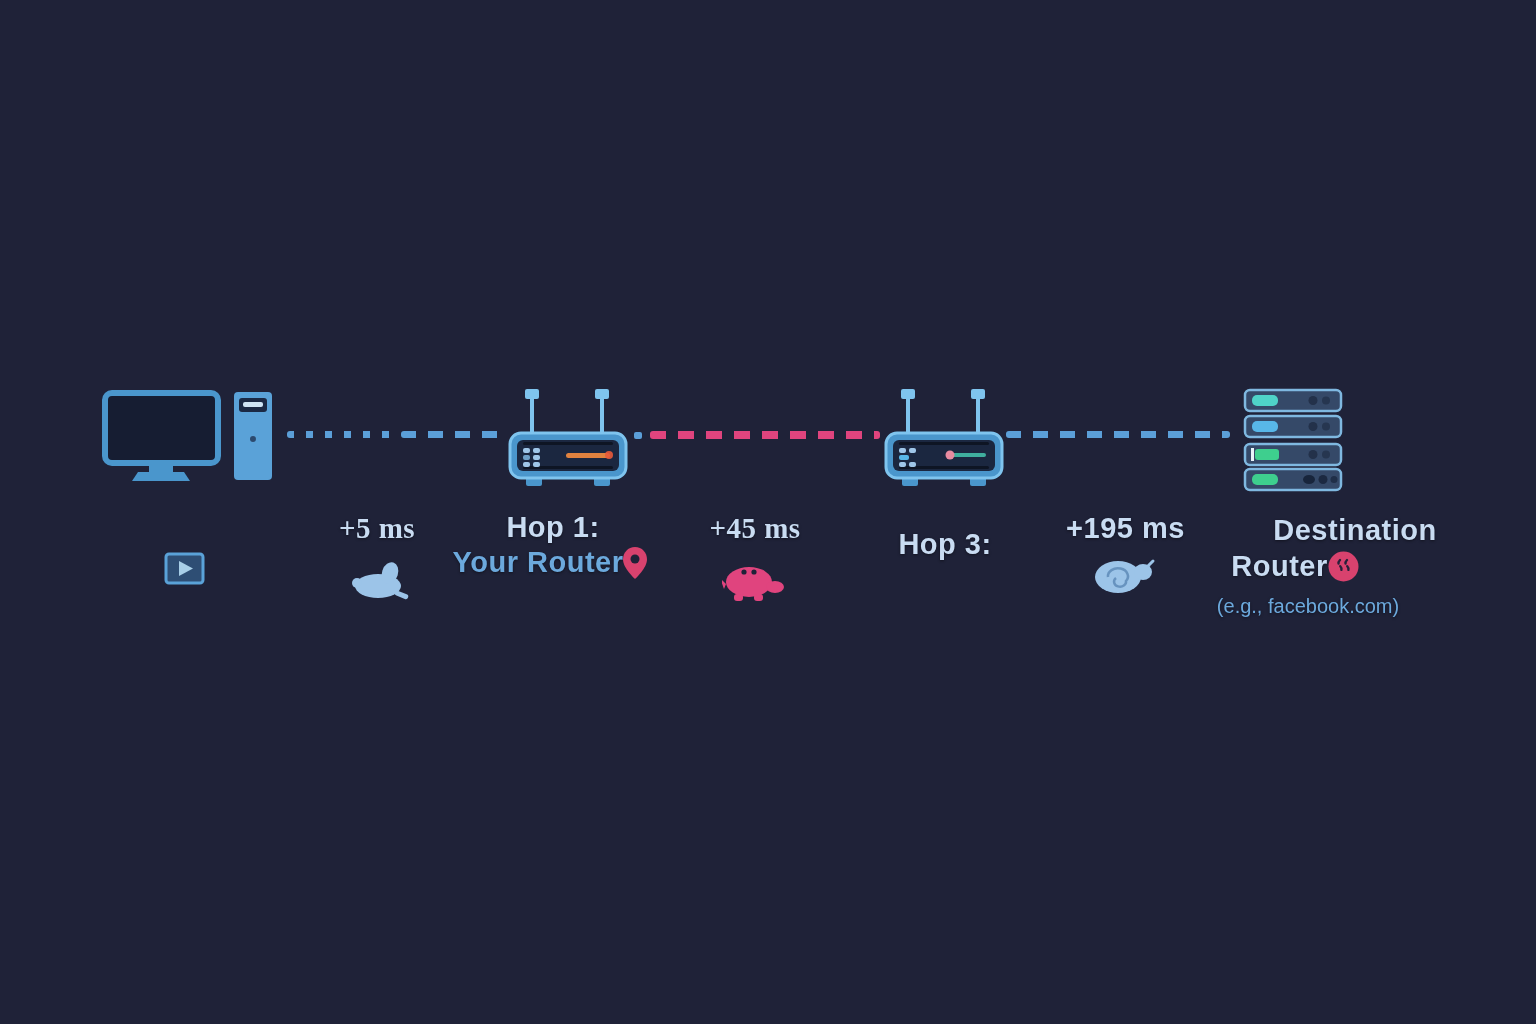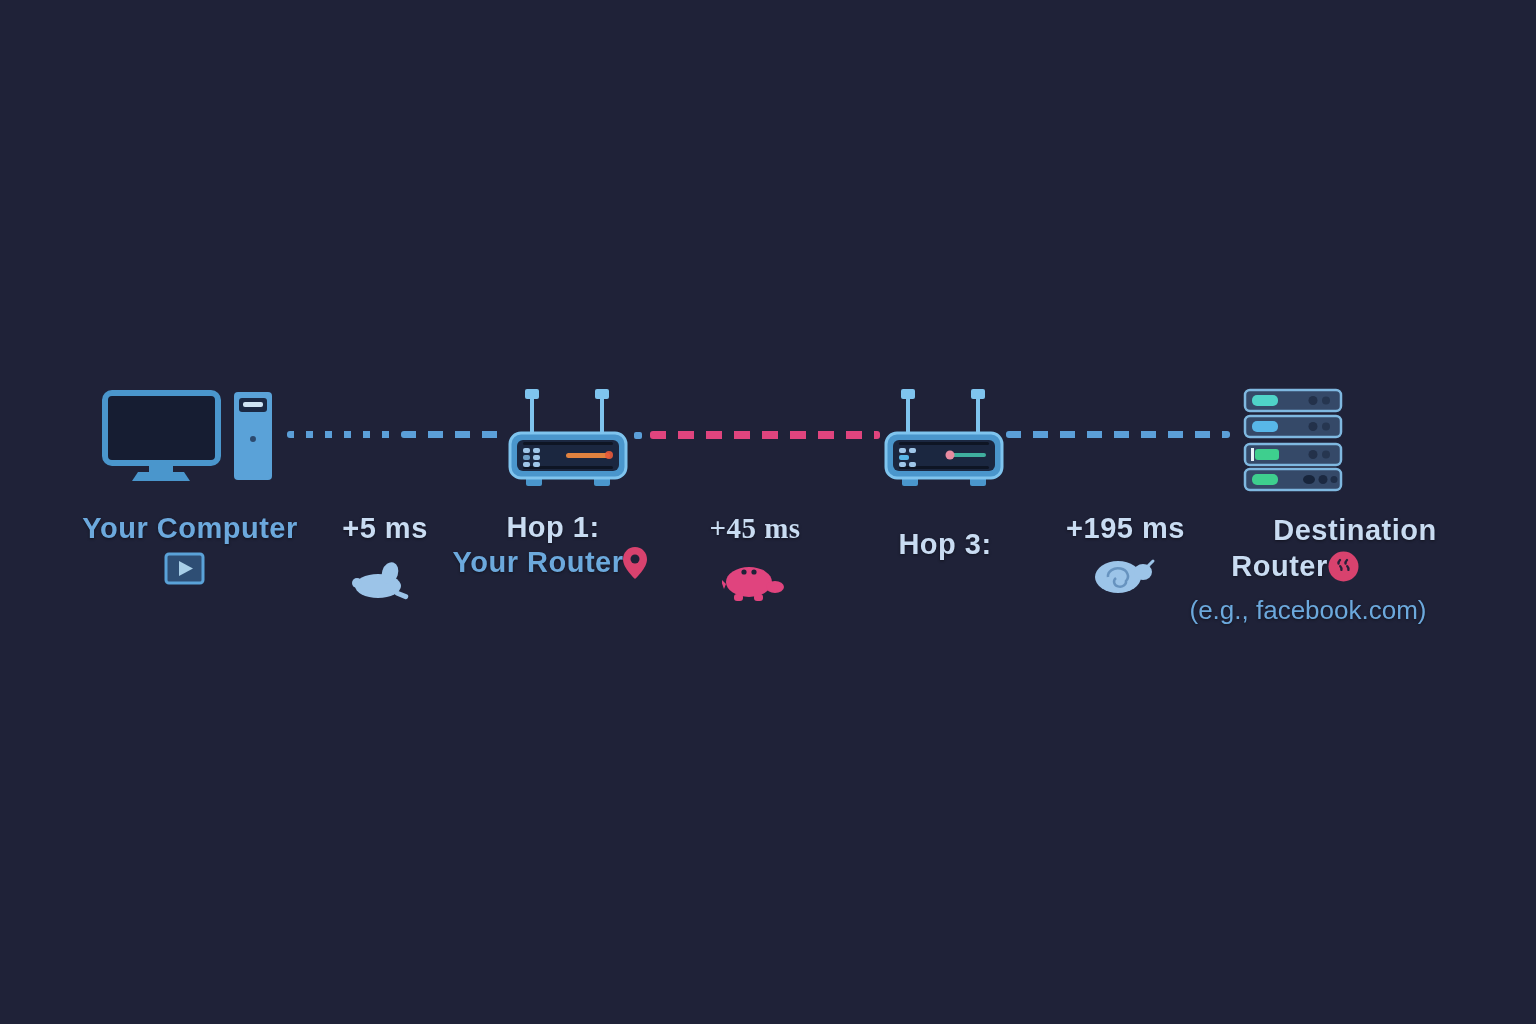--- a/index.html
+++ b/index.html
@@ -38,21 +38,21 @@
   .lbl.light { color:var(--label-light); }
   .sub-row {
     position:absolute;
     display:flex;
     align-items:center;
     justify-content:center;
   }
   .caption {
     position:absolute;
     text-align:center;
-    font-size:26px;
+    font-size:20px;
     font-weight:400;
     color:var(--label-blue);
     text-shadow:0 1px 3px rgba(0,0,0,.45);
   }
   .dot-seg {
     position:absolute; height:7px; border-radius:3px;
     background:repeating-linear-gradient(90deg, var(--line-blue) 0 7px, transparent 7px 19px);
   }
   .dash-seg-blue {
     position:absolute; height:7px; border-radius:3px;
@@ -75,31 +75,30 @@
   <svg class="abs" style="left:100px; top:390px;" width="178" height="95" viewBox="0 0 178 95">
     <rect x="5" y="3" width="113" height="70" rx="7" fill="#161d32" stroke="var(--device-blue)" stroke-width="6"></rect>
     <rect x="49" y="73" width="24" height="9" fill="var(--device-blue)"></rect>
     <path d="M38 82 L84 82 L90 91 L32 91 Z" fill="var(--device-blue)"></path>
     <rect x="134" y="2" width="38" height="88" rx="4" fill="#5aa2d8"></rect>
     <rect x="139" y="8" width="28" height="14" rx="3" fill="#1b2944"></rect>
     <rect x="143" y="12" width="20" height="5" rx="2" fill="#cfe4f4"></rect>
     <circle cx="153" cy="49" r="3" fill="#2c4a6e"></circle>
   </svg>
 
-  <div class="lbl blue" style="left:60px; top:512px; width:260px;">Your Computer</div>
 
   <svg class="abs" style="left:164px; top:552px;" width="41" height="33" viewBox="0 0 41 33">
     <rect x="2" y="2" width="37" height="29" rx="3" fill="#2e4e74" stroke="#5aa2d8" stroke-width="3"></rect>
     <path d="M15 9 L29 16.5 L15 24 Z" fill="#a8cfe8"></path>
   </svg>
 
   <div class="dot-seg" style="left:287px; top:431px; width:112px;"></div>
   <div class="dash-seg-blue" style="left:401px; top:431px; width:104px;"></div>
 
-  <div class="lbl light" style="left:320px; top:512px; width:130px;">+5 ms</div>
+  <div class="lbl light" style="left:312px; top:512px; width:130px;font-family:Liberation Serif, serif;">+5 ms</div>
 
   <svg class="abs" style="left:352px; top:560px;" width="62" height="42" viewBox="0 0 62 42">
     <ellipse cx="26" cy="26" rx="23" ry="12" fill="#9cc4e8"></ellipse>
     <ellipse cx="38" cy="13" rx="8" ry="11" fill="#9cc4e8" transform="rotate(18 38 13)"></ellipse>
     <circle cx="5" cy="23" r="5" fill="#9cc4e8"></circle>
     <rect x="44" y="30" width="14" height="5" rx="2.5" fill="#9cc4e8" transform="rotate(22 44 30)"></rect>
   </svg>
 
   <svg class="abs" style="left:508px; top:388px;" width="120" height="100" viewBox="0 0 120 100">
     <rect x="22" y="10" width="4" height="38" fill="var(--device-blue-light)"></rect>

